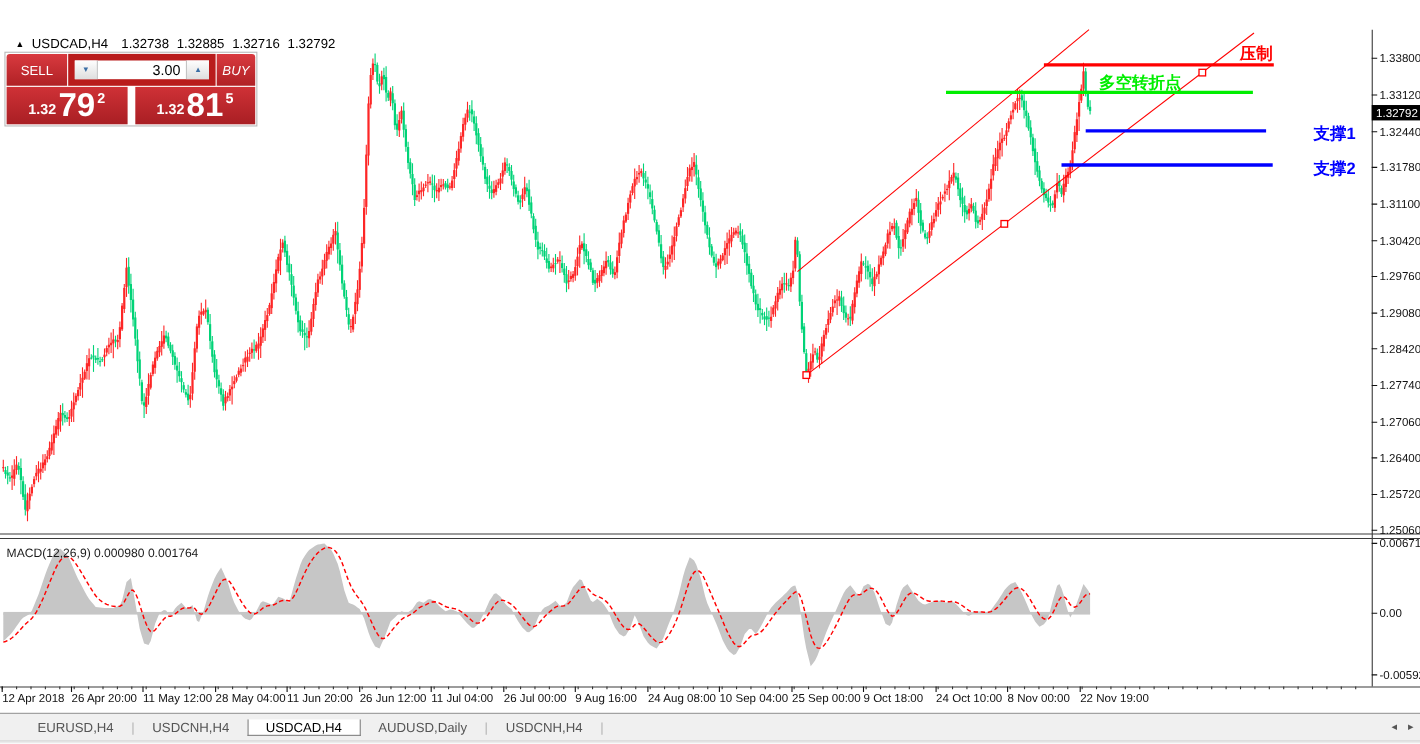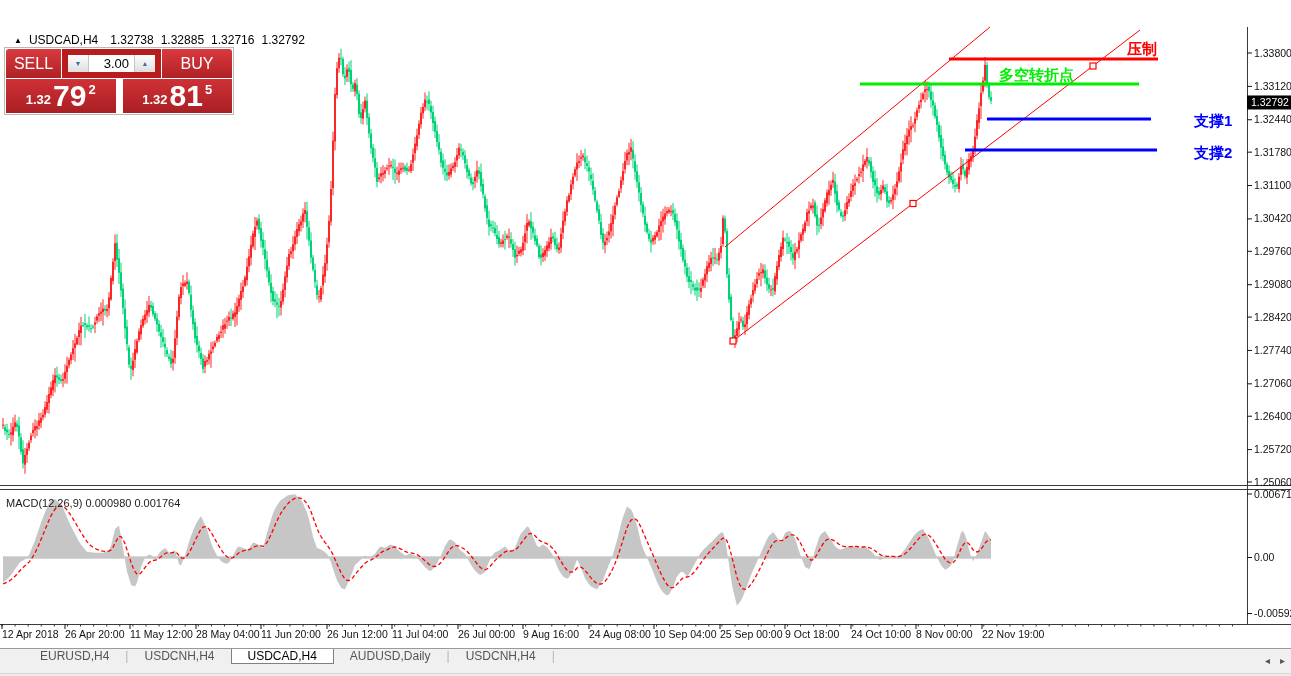--- a/index.html
+++ b/index.html
@@ -15,44 +15,44 @@
   .tf-btn.active{background:#fbfbfb;border-color:#b0b0b0;}
   .tb-sep{width:1px;height:20px;background:#c6c6c6;margin:0 8px;}
   
   .chart-header{position:absolute;left:14px;top:33px;font-size:12px;color:#000;display:flex;align-items:center;}
   .chart-header .tri{font-size:8px;margin-right:7px;}
   .chart-header .sym{margin-right:12px;}
   .chart-header .num{margin-right:7px;}
   
   .widget{position:absolute;left:4px;top:47px;width:230px;border:1px solid #b9b9b9;background:#fff;padding:1px;box-sizing:border-box;}
   .w-row1{display:flex;height:29px;}
-  .btn-sell,.btn-buy{width:55px;color:#fff;font-size:16px;display:flex;align-items:center;justify-content:center;
+  .btn-sell,.btn-buy{width:55px;color:#fff;font-size:12px;display:flex;align-items:center;justify-content:center;
        background:linear-gradient(#d93a3f,#b02125);}
   .btn-sell{border-radius:3px 0 0 0;}
-  .btn-buy{width:70px;border-radius:0 3px 0 0;}
+  .btn-buy{width:35px;border-radius:0 3px 0 0;font-style:italic;}
   .vol{flex:1;display:flex;border:6px solid #b91c1c;background:#fff;box-sizing:border-box;margin:0 1px;}
   .spin{width:20px;display:flex;align-items:center;justify-content:center;color:#3a6ea5;font-size:7px;
         background:linear-gradient(#fefefe,#dedede);}
   .spin.dn{border-right:1px solid #c4c4c4;}
   .spin.up{border-left:1px solid #c4c4c4;}
   .vol-val{flex:1;font-size:13px;color:#000;display:flex;align-items:center;justify-content:flex-end;padding-right:5px;}
   .w-row2{display:flex;height:34px;margin-top:1px;gap:7px;}
   .price-panel{flex:1;background:linear-gradient(#cf3136,#a91f24);color:#fff;display:flex;
        align-items:flex-end;justify-content:center;padding-bottom:2px;}
   .pp-small{font-size:13px;font-weight:bold;margin:0 2px 4px 0;}
   .pp-big{font-size:30px;font-weight:bold;line-height:30px;text-align:center;}
   .pp-sup{font-size:13px;font-weight:bold;align-self:flex-start;margin:3px 0 0 2px;}
   
   .chart-wrap{position:absolute;left:0;top:25px;width:1291px;height:620px;}
   
   .macd-label{position:absolute;left:6px;top:497px;font-size:11px;color:#1a1a1a;}
   .macd-label span{margin-right:0;}
   
   .tabbar{position:absolute;left:0;top:648px;width:1291px;height:25px;background:#f0f0f0;
-          border-top:1px solid #9a9a9a;display:flex;align-items:flex-start;box-sizing:border-box;padding-left:24px;}
+          border-top:1px solid #9a9a9a;display:flex;align-items:center;box-sizing:border-box;padding-left:18px;}
   .tab{display:flex;align-items:center;padding:0 16px;font-size:12px;color:#555;}
   .tab.active{background:#ffffff;border:1px solid #808080;border-top:none;color:#000;}
   .tab-sep{display:flex;align-items:center;color:#b5b5b5;font-size:12px;}
   .tab-arrows{position:absolute;right:6px;top:648px;height:25px;display:flex;align-items:center;gap:10px;
           color:#555;font-size:10px;}
   .statusbar{position:absolute;left:0;top:673px;width:1291px;height:3px;background:#ececec;border-top:1px solid #d6d6d6;box-sizing:border-box;}
 </style>
 </head>
 <body>
 

